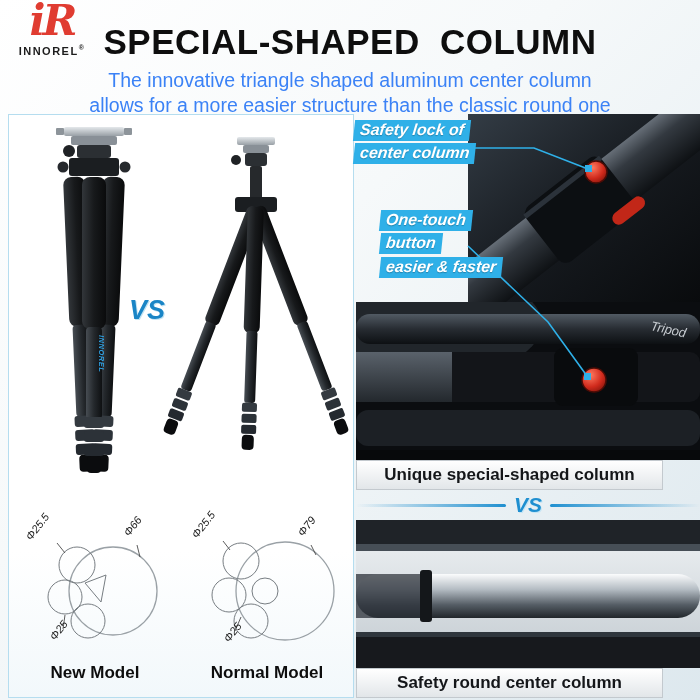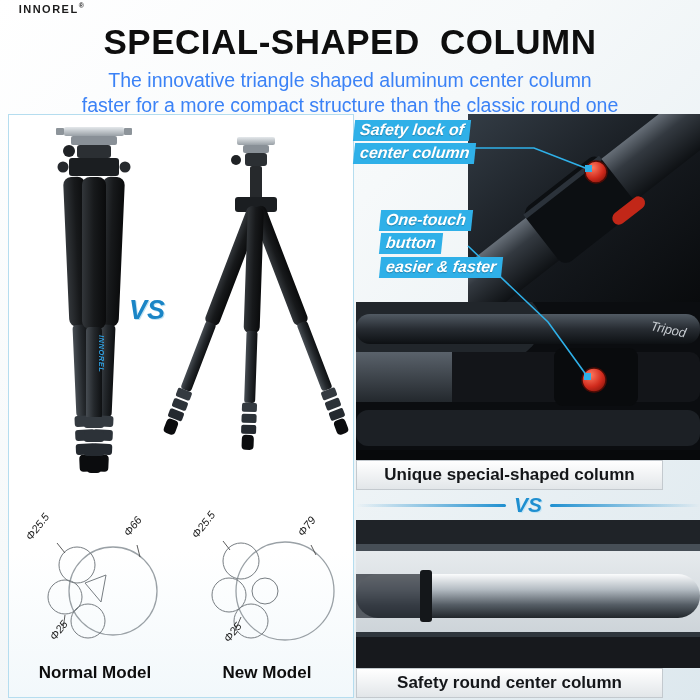--- a/index.html
+++ b/index.html
@@ -51,26 +51,27 @@
   .callout-onetouch{position:absolute;left:24px;top:96px;z-index:7;display:flex;flex-direction:column;align-items:flex-start}
   .chip{display:inline-block;background:#2fb0e8;color:#ffffff;font-weight:bold;font-style:italic;
         font-size:16px;line-height:1.15;padding:1px 6px 2px;margin-bottom:2px;
         transform:skewX(-6deg);text-shadow:0 1px 1px rgba(0,0,0,.25)}
   .connectors{position:absolute;top:0;left:0;z-index:6;pointer-events:none}
 </style>
 </head>
 <body>
 
 <div class="logo">
+  <div class="logo-symbol">iR</div>
   <div class="logo-brand"><span>INNOREL</span><sup>®</sup></div>
 </div>
 <h1 class="title">SPECIAL-SHAPED COLUMN</h1>
 <p class="subtitle">
   <span>The innovative triangle shaped aluminum center column</span><br>
-  <span>faster for a more compact structure than the classic round one</span>
+  <span>allows for a more easier structure than the classic round one</span>
 </p>
 
 <section class="left-panel">
 
   <svg class="svg-collapsed" width="150" height="352" viewBox="0 0 150 352">
     <defs>
       <linearGradient id="gPlate" x1="0" y1="0" x2="0" y2="1">
         <stop offset="0" stop-color="#e4e8eb"></stop>
           <stop offset="1" stop-color="#99a0a6"></stop>
       </linearGradient>
@@ -179,22 +180,22 @@
       <line x1="40" y1="34" x2="47" y2="43" stroke="#4a4a4a" stroke-width="0.9"></line>
       <text x="14" y="32" transform="rotate(-52 14 32)" font-size="11" font-style="italic" fill="#222">Φ25.5</text>
       <line x1="52" y1="124" x2="58" y2="110" stroke="#4a4a4a" stroke-width="0.9"></line>
       <text x="46" y="136" transform="rotate(-52 46 136)" font-size="11" font-style="italic" fill="#222">Φ25</text>
       <line x1="128" y1="38" x2="133" y2="48" stroke="#4a4a4a" stroke-width="0.9"></line>
       <text x="120" y="30" transform="rotate(-52 120 30)" font-size="11" font-style="italic" fill="#222">Φ79</text>
     </svg>
   </div>
 
   <div class="model-labels">
+    <span>New Model</span>
     <span>Normal Model</span>
-    <span>New Model</span>
   </div>
 </section>
 
 <section class="right-panel">
 
   <svg class="photo1" viewBox="0 0 232 188" preserveAspectRatio="none">
     <defs>
       <linearGradient id="p1bg" x1="0" y1="0" x2="1" y2="1">
         <stop offset="0" stop-color="#333c45"></stop>
           <stop offset="0.5" stop-color="#161a1f"></stop>

